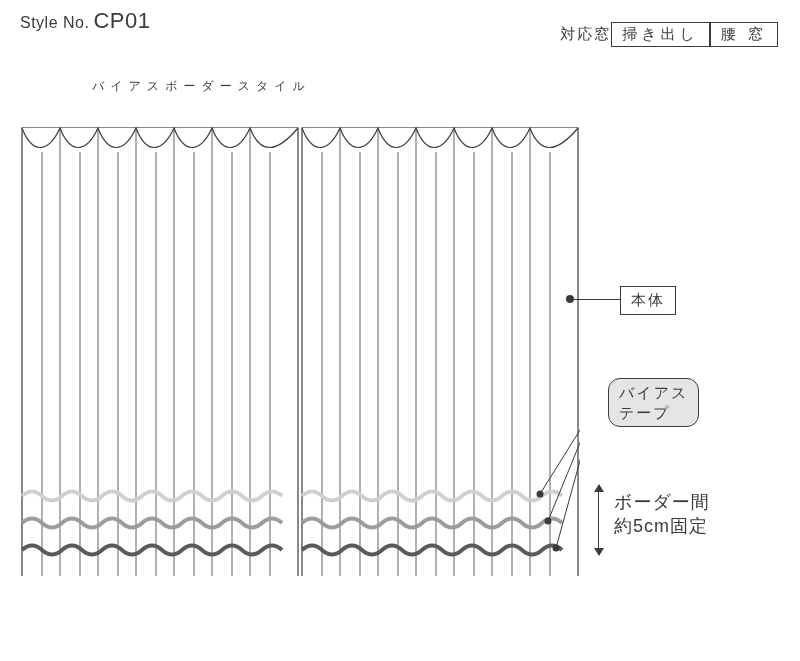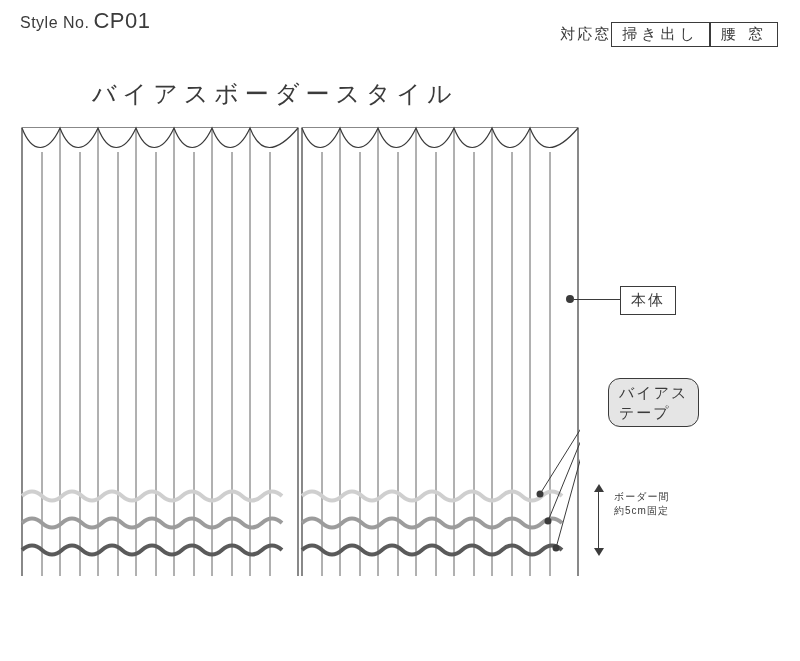--- a/index.html
+++ b/index.html
@@ -54,21 +54,21 @@
   }
   .title-en {
     font-size: 36px;
     font-weight: 400;
     letter-spacing: .5px;
   }
   .title-jp {
     position: absolute;
     left: 92px;
     top: 78px;
-    font-size: 24px;
+    font-size: 12px;
     letter-spacing: 6px;
   }
   
   .tags {
     position: absolute;
     right: 22px;
     top: 22px;
     display: flex;
     gap: 0;
     font-size: 15px;
@@ -107,21 +107,21 @@
     border: 1px solid #3b3b3b;
     background: #fff;
     font-size: 15px;
     padding: 4px 10px;
     letter-spacing: 2px;
     white-space: nowrap;
   }
   .callout-box.shaded { background: #e5e5e5; line-height: 1.3; border-radius: 12px; }
   .note-text {
     position: absolute;
-    font-size: 10px;
+    font-size: 18px;
     letter-spacing: 1px;
     line-height: 1.35;
     white-space: nowrap;
   }
   
   .dim-line {
     position: absolute;
     width: 1px;
     background: #3b3b3b;
   }

